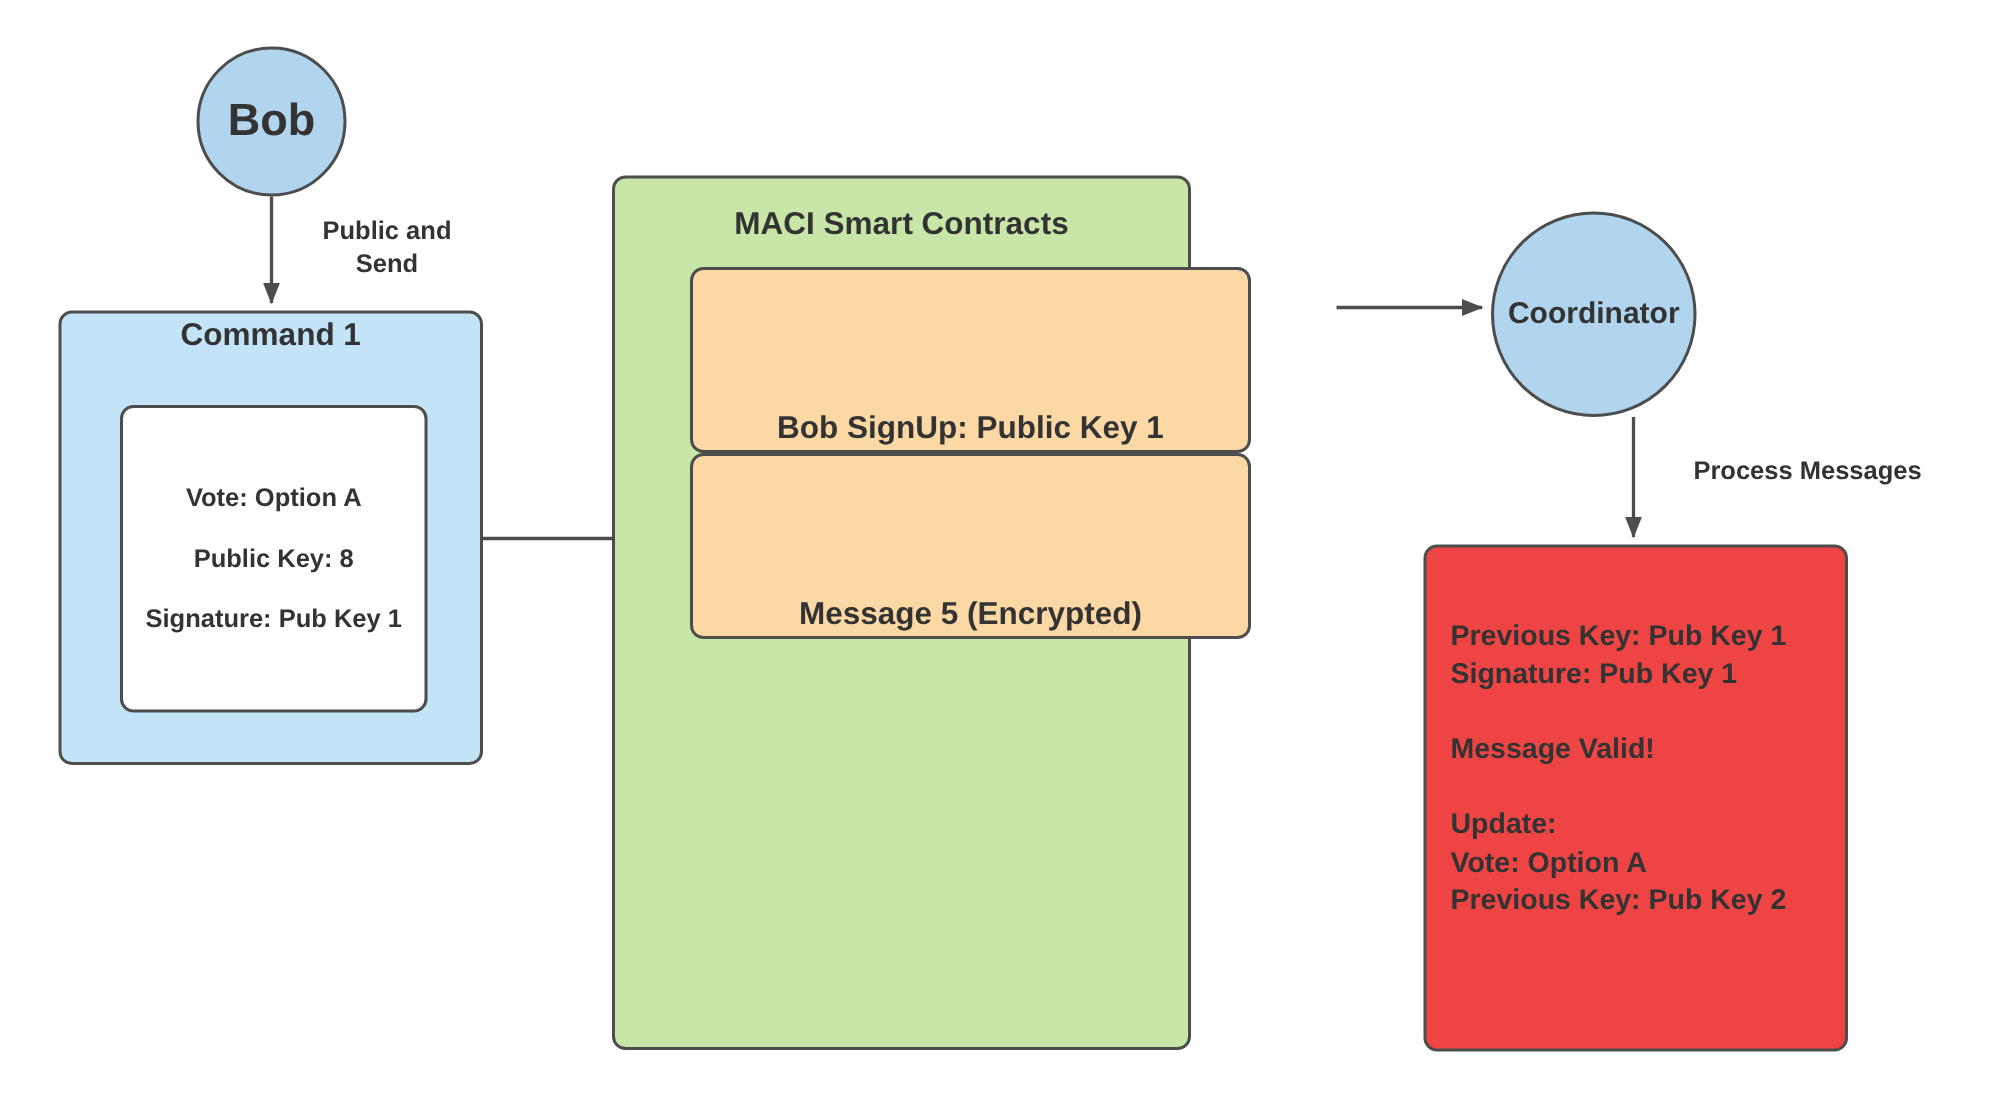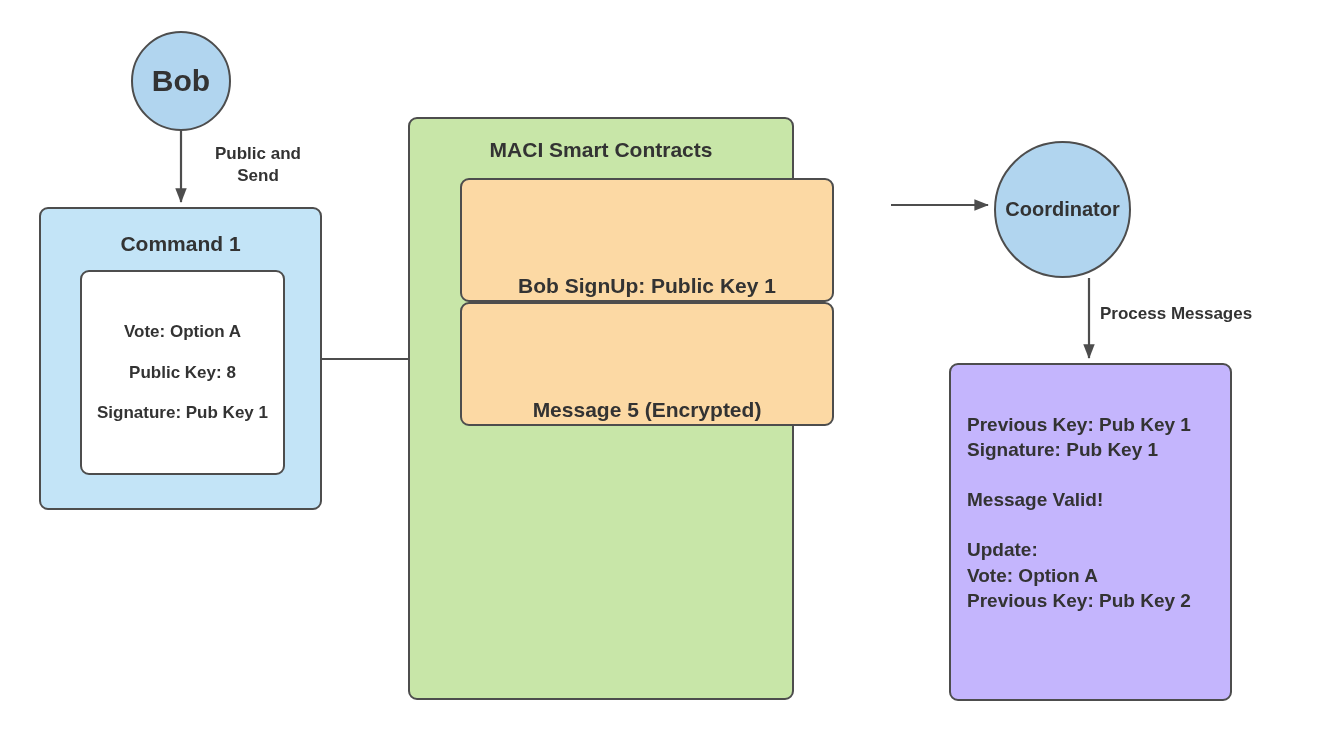--- a/index.html
+++ b/index.html
@@ -43,21 +43,21 @@
     width: 137px; height: 137px;
     font-size: 20px;
   }
   
   #command-box {
     left: 39px; top: 207px;
     width: 283px; height: 303px;
     background: #c3e4f7;
     border-radius: 9px;
     font-size: 21px;
-    padding-top: 21px;
+    padding-top: 1px;
   }
   #command-inner {
     position: absolute;
     box-sizing: border-box;
     left: 39px; top: 61px;
     width: 205px; height: 205px;
     background: #ffffff;
     border: 2.5px solid #4d4d4d;
     border-radius: 9px;
     display: flex;
@@ -99,21 +99,21 @@
     width: 374px; height: 124px;
   }
   #message-box {
     left: 50px; top: 183px;
     width: 374px; height: 124px;
   }
   
   #result-box {
     left: 949px; top: 363px;
     width: 283px; height: 338px;
-    background: #c4b5fd;
+    background: #ef4444;
     border-radius: 9px;
     font-size: 19px;
     text-align: left;
     padding: 22px 14px 0 16px;
     white-space: pre-line;
   }
   
   .edge-label {
     position: absolute;
     color: #333333;
@@ -123,21 +123,21 @@
     text-align: center;
     white-space: pre-line;
   }
   #encrypt-label {
     left: 188px; top: 143px;
     width: 140px;
   }
   #process-label {
     left: 1100px; top: 303px;
     width: 210px;
-    text-align: left;
+    text-align: center;
   }
   
   #edges {
     position: absolute;
     left: 0; top: 0;
     width: 1337px; height: 744px;
     pointer-events: none;
   }
 </style>
 </head>

